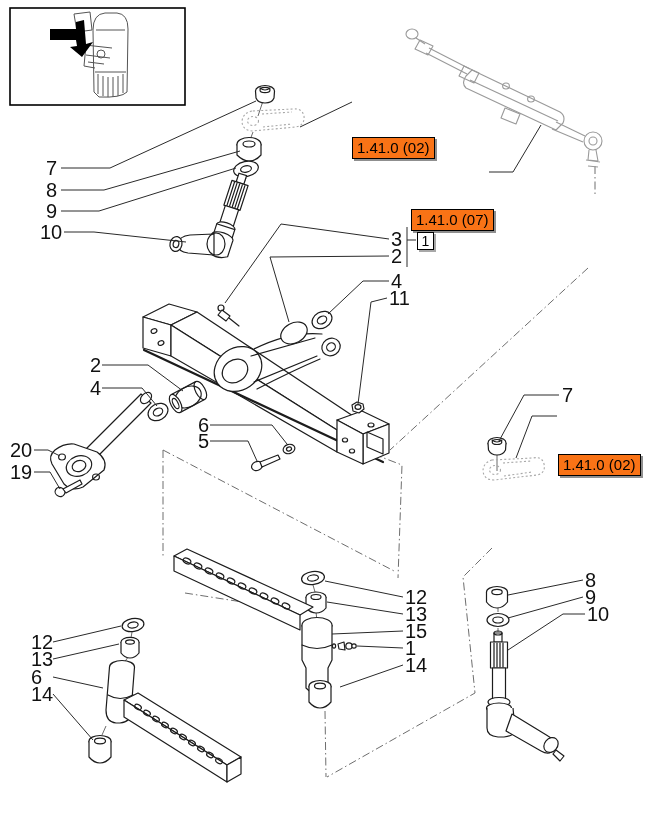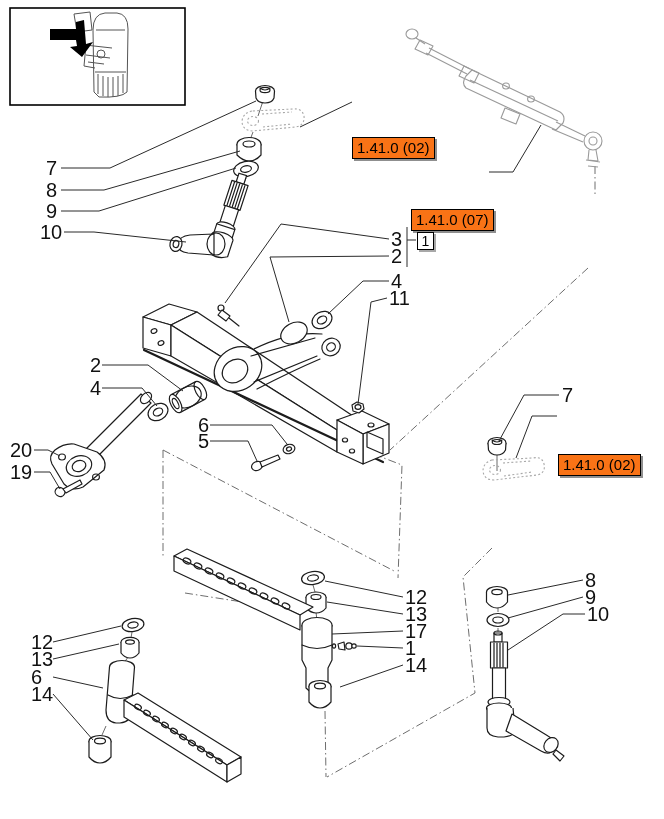--- a/index.html
+++ b/index.html
@@ -362,21 +362,21 @@
   <div class="num" style="left:389px;top:288px">11</div>
   <div class="num" style="left:90px;top:355px">2</div>
   <div class="num" style="left:90px;top:378px">4</div>
   <div class="num" style="left:198px;top:415px">6</div>
   <div class="num" style="left:198px;top:431px">5</div>
   <div class="num" style="left:10px;top:440px">20</div>
   <div class="num" style="left:10px;top:462px">19</div>
   <div class="num" style="left:562px;top:385px">7</div>
   <div class="num" style="left:405px;top:587px">12</div>
   <div class="num" style="left:405px;top:604px">13</div>
-  <div class="num" style="left:405px;top:621px">17</div>
+  <div class="num" style="left:405px;top:621px">15</div>
   <div class="num" style="left:405px;top:638px">1</div>
   <div class="num" style="left:405px;top:655px">14</div>
   <div class="num" style="left:31px;top:632px">12</div>
   <div class="num" style="left:31px;top:649px">13</div>
   <div class="num" style="left:31px;top:667px">6</div>
   <div class="num" style="left:31px;top:684px">14</div>
   <div class="num" style="left:585px;top:570px">8</div>
   <div class="num" style="left:585px;top:587px">9</div>
   <div class="num" style="left:587px;top:604px">10</div>
 

